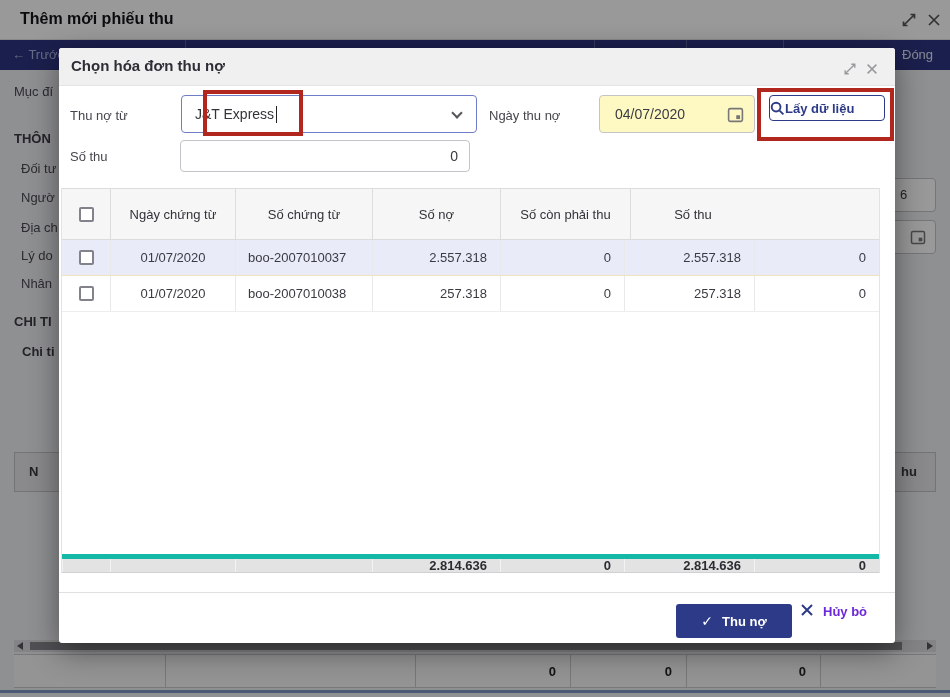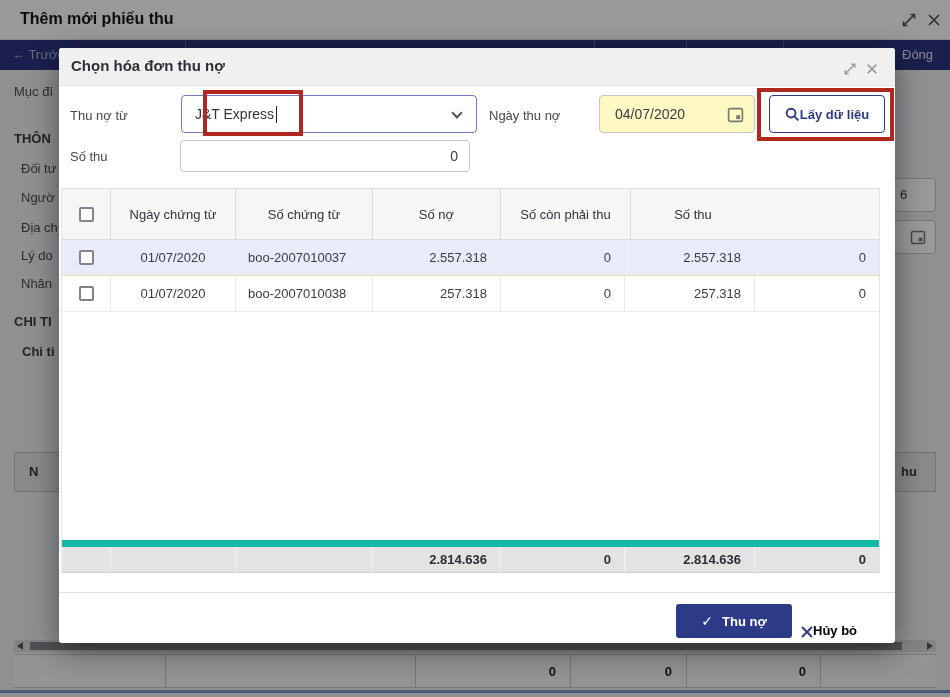--- a/index.html
+++ b/index.html
@@ -42,49 +42,49 @@
   .m-header { position:absolute; left:0; top:0; width:100%; height:38px; background:#f0f0f1; border-bottom:1px solid #e4e4e6; border-radius:3px 3px 0 0; }
   .m-title { position:absolute; left:12px; top:9px; font-size:15px; font-weight:bold; color:#2e2e36; }
   .m-hic { position:absolute; top:14px; width:14px; height:14px; color:#9a9a9e; }
 
   .f-label { position:absolute; font-size:13px; color:#46464e; }
   .combobox { position:absolute; left:122px; top:47px; width:296px; height:38px; border:1px solid #6f7dc6; border-radius:4px; background:#fff; display:flex; align-items:center; padding:0 30px 0 13px; font-size:14px; color:#33333a; }
   .caret { display:inline-block; width:1px; height:17px; background:#222; margin-left:2px; }
   .chev { position:absolute; right:15px; top:13px; width:8px; height:8px; border-right:2px solid #55555c; border-bottom:2px solid #55555c; transform:rotate(45deg); }
   .dateinput { position:absolute; left:540px; top:47px; width:156px; height:38px; border:1px solid #c4c4c8; border-radius:4px; background:#fef9c3; display:flex; align-items:center; padding-left:15px; font-size:14px; color:#3a3a42; }
   .cal { position:absolute; right:10px; top:10px; }
-  .fetch-btn { position:absolute; left:710px; top:47px; width:116px; height:38px; border:1px solid #2d3a87; border-radius:4px; background:#fff; color:#2d3a87; font-size:13px; font-weight:bold; display:flex; align-items:center; justify-content:center; gap:0; }
+  .fetch-btn { position:absolute; left:710px; top:47px; width:116px; height:26px; border:1px solid #2d3a87; border-radius:4px; background:#fff; color:#2d3a87; font-size:13px; font-weight:bold; display:flex; align-items:center; gap:0; }
   .amountinput { position:absolute; left:121px; top:92px; width:290px; height:32px; border:1px solid #c4c4c8; border-radius:4px; background:#fff; display:flex; align-items:center; justify-content:flex-end; padding-right:11px; font-size:14px; color:#3a3a42; }
 
   
   .grid { position:absolute; left:2px; top:140px; width:819px; height:385px; display:flex; flex-direction:column; border-left:1px solid #e3e3e5; border-right:1px solid #e3e3e5; font-size:13px; color:#3a3a42; }
   .g-row { display:flex; width:100%; }
   .c { display:flex; align-items:center; border-left:1px solid #e9e9ec; }
   .c:first-child { border-left:none; }
   .c-check { width:48px; justify-content:center; }
   .c-date  { width:125px; justify-content:center; }
   .c-doc   { width:137px; justify-content:flex-start; padding-left:12px; }
   .c-no    { width:128px; justify-content:flex-end; padding-right:13px; }
   .c-paid  { width:124px; justify-content:flex-end; padding-right:13px; }
   .c-rem   { width:130px; justify-content:flex-end; padding-right:13px; }
   .c-thu   { width:125px; justify-content:flex-end; padding-right:13px; }
   .g-head { height:52px; background:#f6f6f7; border-top:1px solid #dcdcdc; border-bottom:1px solid #dcdcdc; font-weight:normal; color:#32323a; }
   .g-head .c { border-left:1px solid #dcdcdc; justify-content:center; padding:0; text-align:center; }
   .g-head .c:first-child { border-left:none; }
   .g-r0 { height:36px; background:#e9ecf8; border-bottom:1px solid #efe3bb; }
   .g-r1 { height:36px; background:#ffffff; border-bottom:1px solid #ededef; }
   .g-spacer { flex:1; background:#fff; }
-  .g-total { height:33px; background:#e3e3e4; border-top:7px solid #14b8a6; border-bottom:1px solid #d0d0d3; font-weight:bold; color:#2c2c33; }
+  .g-total { height:19px; background:#e3e3e4; border-top:5px solid #14b8a6; border-bottom:1px solid #d0d0d3; font-weight:bold; color:#2c2c33; }
   .g-total .c { border-left:1px solid #f2f2f2; }
   .cb { width:15px; height:15px; border:2px solid #82828a; border-radius:2px; background:#fff; }
 
   .m-divider { position:absolute; left:0; top:544px; width:100%; height:1px; background:#e0e0e2; }
   .submit-btn { position:absolute; left:617px; top:556px; width:116px; height:34px; background:#2d3a87; border:none; border-radius:3px; color:#fff; font-size:13px; font-weight:bold; display:flex; align-items:center; justify-content:center; gap:9px; }
   .check-glyph { font-family:"DejaVu Sans",sans-serif; font-size:14px; }
-  .cancel-btn { position:absolute; left:742px; top:556px; height:34px; display:flex; align-items:flex-end; gap:0; color:#000000; font-size:13px; font-weight:bold; background:transparent; border:none; }
+  .cancel-btn { position:absolute; left:742px; top:556px; height:34px; display:flex; align-items:flex-start; gap:10px; color:#6d28d9; font-size:13px; font-weight:bold; background:transparent; border:none; }
 
   
   .anno { position:absolute; border:4px solid #b1271e; background:transparent; z-index:30; }
   .anno1 { left:203px; top:90px; width:100px; height:46px; }
   .anno2 { left:757px; top:88px; width:137px; height:53px; }
 </style>
 </head>
 <body>
 
 <div class="bg">

